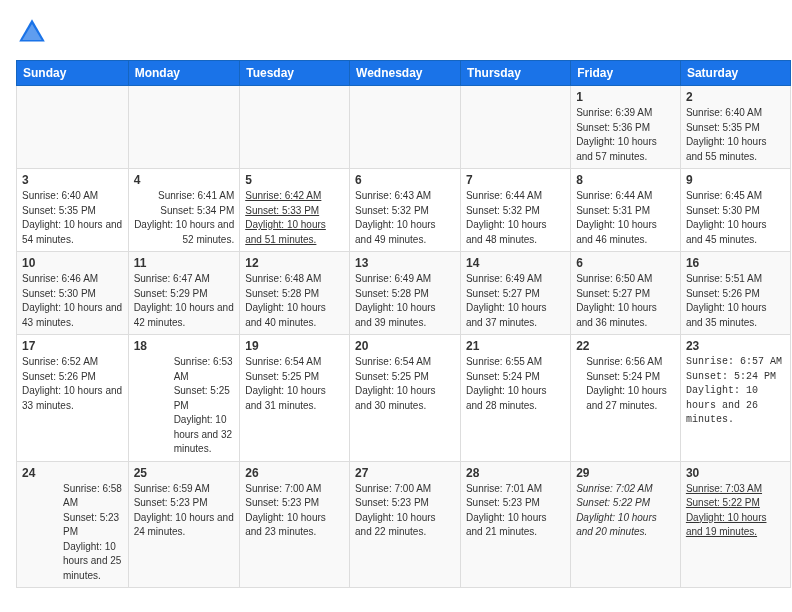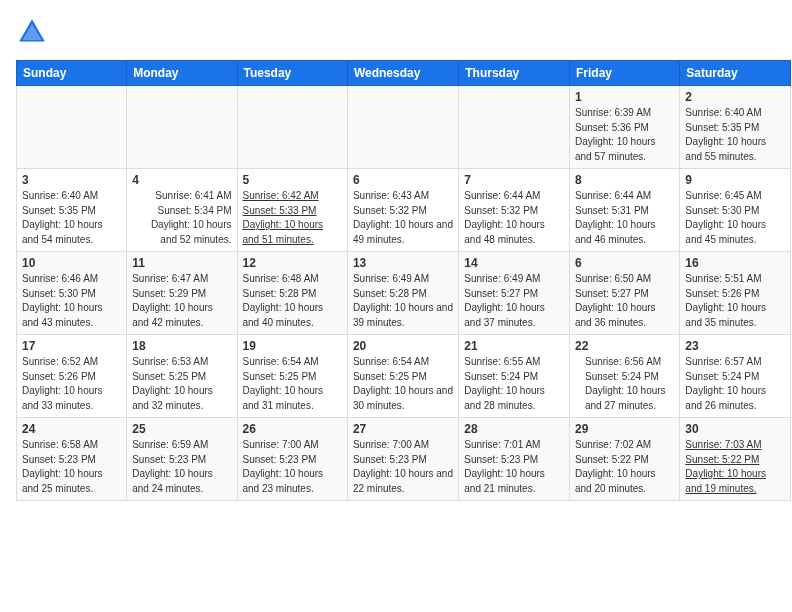--- a/index.html
+++ b/index.html
@@ -238,21 +238,21 @@
         </tr>
         <tr>
           <td>
             <span class="day-number">17</span>
             <div class="day-info" style="white-space: pre-line;">Sunrise: 6:52 AM
 Sunset: 5:26 PM
 Daylight: 10 hours and 33 minutes.</div>
           </td>
           <td>
             <span class="day-number">18</span>
-            <div class="day-info" style="white-space: pre-line;">Sunrise: 6:53 AM
+            <div class="day-info" style="white-space: pre-line; margin-left: 40px;">Sunrise: 6:53 AM
 Sunset: 5:25 PM
 Daylight: 10 hours and 32 minutes.</div>
           </td>
           <td>
             <span class="day-number">19</span>
             <div class="day-info" style="white-space: pre-line;">Sunrise: 6:54 AM
 Sunset: 5:25 PM
 Daylight: 10 hours and 31 minutes.</div>
           </td>
           <td>
@@ -268,29 +268,29 @@
 Daylight: 10 hours and 28 minutes.</div>
           </td>
           <td>
             <span class="day-number">22</span>
             <div class="day-info" style="white-space: pre-line; margin-left: 10px;">Sunrise: 6:56 AM
 Sunset: 5:24 PM
 Daylight: 10 hours and 27 minutes.</div>
           </td>
           <td>
             <span class="day-number">23</span>
-            <div class="day-info" style="white-space: pre-line;">Sunrise: 6:57 AM
+            <div class="day-info" style="white-space: pre-line; font-family: Liberation Mono, monospace;">Sunrise: 6:57 AM
 Sunset: 5:24 PM
 Daylight: 10 hours and 26 minutes.</div>
           </td>
         </tr>
         <tr>
           <td>
             <span class="day-number">24</span>
-            <div class="day-info" style="white-space: pre-line;">Sunrise: 6:58 AM
+            <div class="day-info" style="white-space: pre-line; margin-left: 41px;">Sunrise: 6:58 AM
 Sunset: 5:23 PM
 Daylight: 10 hours and 25 minutes.</div>
           </td>
           <td>
             <span class="day-number">25</span>
             <div class="day-info" style="white-space: pre-line;">Sunrise: 6:59 AM
 Sunset: 5:23 PM
 Daylight: 10 hours and 24 minutes.</div>
           </td>
           <td>
@@ -306,21 +306,21 @@
 Daylight: 10 hours and 22 minutes.</div>
           </td>
           <td>
             <span class="day-number">28</span>
             <div class="day-info" style="white-space: pre-line;">Sunrise: 7:01 AM
 Sunset: 5:23 PM
 Daylight: 10 hours and 21 minutes.</div>
           </td>
           <td>
             <span class="day-number">29</span>
-            <div class="day-info" style="white-space: pre-line;">Sunrise: 7:02 AM
+            <div class="day-info" style="white-space: pre-line; font-style: italic;">Sunrise: 7:02 AM
 Sunset: 5:22 PM
 Daylight: 10 hours and 20 minutes.</div>
           </td>
           <td>
             <span class="day-number">30</span>
             <div class="day-info" style="white-space: pre-line; text-decoration: underline;">Sunrise: 7:03 AM
 Sunset: 5:22 PM
 Daylight: 10 hours and 19 minutes.</div>
           </td>
         </tr>

